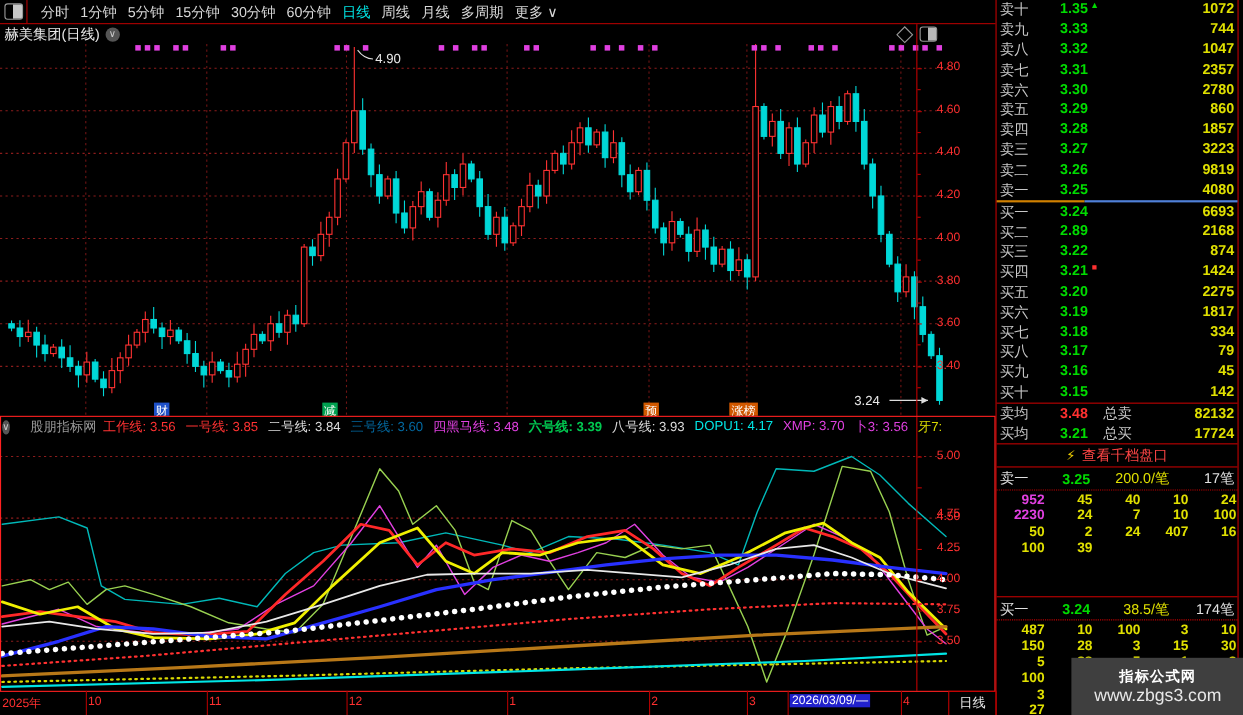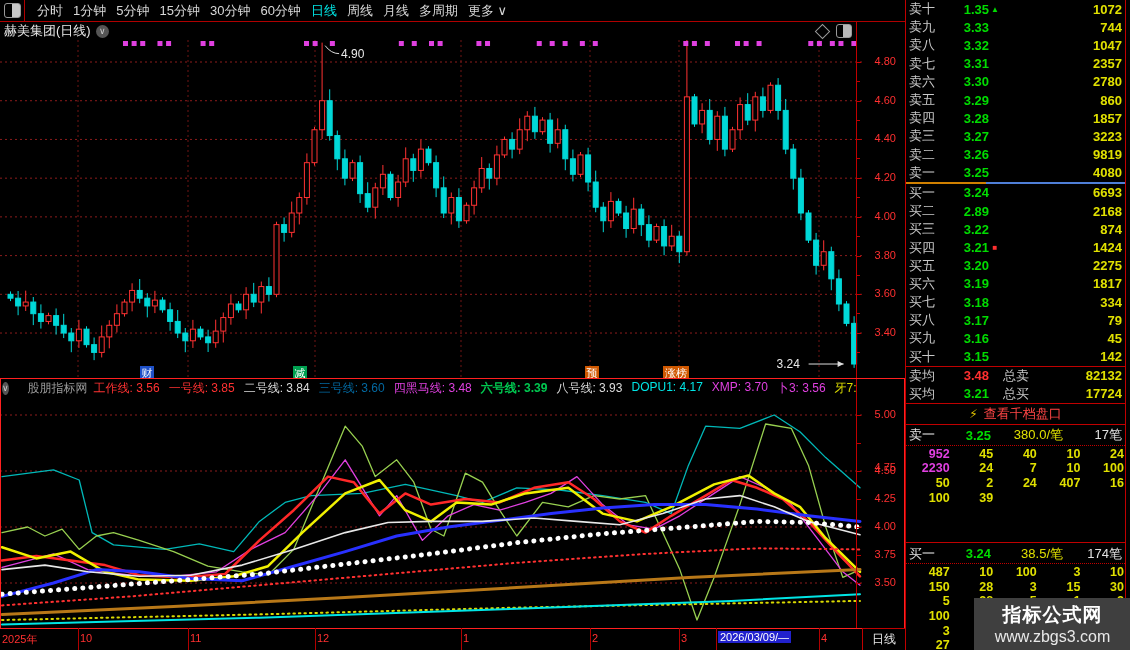--- a/index.html
+++ b/index.html
@@ -28,33 +28,33 @@
   
   #candleSvg{position:absolute;left:0;top:40px;}
   #indSvg{position:absolute;left:0;top:396px;}
   .sel-border{position:absolute;left:0;top:378px;width:903px;height:249px;border:1px solid #ff2020;pointer-events:none;z-index:6;}
   
   .ind-header{position:absolute;left:0;top:380px;width:858px;height:16px;display:flex;align-items:center;
     font-size:12px;white-space:nowrap;overflow:hidden;z-index:7;}
   .ind-src{color:#9a9a9a;margin:0 6px 0 19px;}
   .ind-lab{margin-right:9px;}
   
-  .price-axis{position:absolute;left:856px;top:22px;width:43px;height:606px;border-left:1px solid #c00000;z-index:5;}
+  .price-axis{position:absolute;left:833px;top:22px;width:43px;height:606px;border-left:1px solid #c00000;z-index:5;}
   .pa-lab{position:absolute;right:4px;font-size:11px;color:#ff3030;}
   .pa-tick{position:absolute;left:0;width:4px;height:1px;background:#c00000;}
   .date-axis{position:absolute;left:0;top:628px;width:862px;height:22px;font-size:11px;color:#ff3030;z-index:7;}
   .da-item{position:absolute;top:4px;}
   .da-item.hl{background:#2121cd;color:#fff;padding:0 2px;top:3px;}
   .da-tick{position:absolute;top:0;width:1px;height:22px;background:#b00000;}
   .period-cell{position:absolute;left:862px;top:628px;width:42px;height:21px;border:1px solid #c00000;
     color:#e8e8e8;font-size:12px;text-align:center;line-height:21px;z-index:8;}
   
   .right-panel{position:absolute;left:905px;top:0;width:225px;height:650px;border-left:1px solid #c00000;font-size:13px;}
   .rp-inner{position:absolute;left:0;top:0;width:219px;height:650px;border-right:1px solid #c00000;}
-  .ob-row{height:18.2px;display:flex;align-items:center;position:relative;}
+  .ob-row{height:18.2px;display:flex;position:relative;}
   .ob-lab{color:#c8c8c8;margin-left:3px;width:34px;}
   .ob-price{width:46px;text-align:right;font-weight:bold;color:#00dc00;}
   .ob-mark{width:12px;text-align:center;font-size:8px;}
   .ob-vol{flex:1;text-align:right;margin-right:3px;font-weight:bold;color:#e0e000;}
   .mid-sep{height:2px;display:flex;}
   .mid-sep .o{width:80px;background:#d08000;}
   .mid-sep .b{flex:1;background:#4f7fd7;}
   .sum-box{border-top:1px solid #c00000;border-bottom:1px solid #c00000;}
   .sum-row{height:18px;display:flex;align-items:center;font-weight:bold;}
   .sum-lab{color:#c8c8c8;font-weight:normal;margin-left:3px;width:40px;}
@@ -69,21 +69,21 @@
   .qh-price{width:40px;text-align:right;color:#00dc00;font-weight:bold;}
   .qh-per{width:72px;text-align:right;color:#e0e000;}
   .qh-cnt{flex:1;text-align:right;margin-right:3px;color:#e0e0e0;}
   .dotted-sep{border-top:1px dotted #c00000;margin:1px 0;}
   .q-row{height:14.6px;display:flex;font-size:12.5px;font-weight:bold;color:#e0e000;}
   .q-cell{width:43.6px;text-align:right;}
   .q-cell.mg{color:#e040e0;}
   .buyq{border-top:1px solid #c00000;margin-top:37px;}
   .watermark{position:absolute;right:0;bottom:0;width:157px;height:52px;background:#3f3f3f;z-index:9;
     display:flex;flex-direction:column;align-items:center;justify-content:center;}
-  .wm1{color:#fff;font-size:19px;font-weight:bold;letter-spacing:1px;}
+  .wm1{color:#fff;font-size:13px;font-weight:bold;letter-spacing:1px;}
   .wm2{color:#e8e8e8;font-size:16px;}
 </style>
 </head>
 <body>
 
 <div class="screen">
 
   <div class="topbar">
     <div class="win-icon"></div>
     <div class="tb-sep"></div>
@@ -646,21 +646,21 @@
           </div>
         </div>
         <div class="panel-btn">
           <span class="bolt">⚡</span>
           <span class="pb-text">查看千档盘口</span>
         </div>
         <div>
           <div class="q-head">
             <span class="qh-lab">卖一</span>
             <span class="qh-price">3.25</span>
-            <span class="qh-per">380.0/笔</span>
+            <span class="qh-per">200.0/笔</span>
             <span class="qh-cnt">17笔</span>
           </div>
           <div class="dotted-sep"></div>
           <div class="q-row">
             <span class="q-cell mg">952</span>
             <span class="q-cell">45</span>
             <span class="q-cell">40</span>
             <span class="q-cell">10</span>
             <span class="q-cell">24</span>
           </div>

